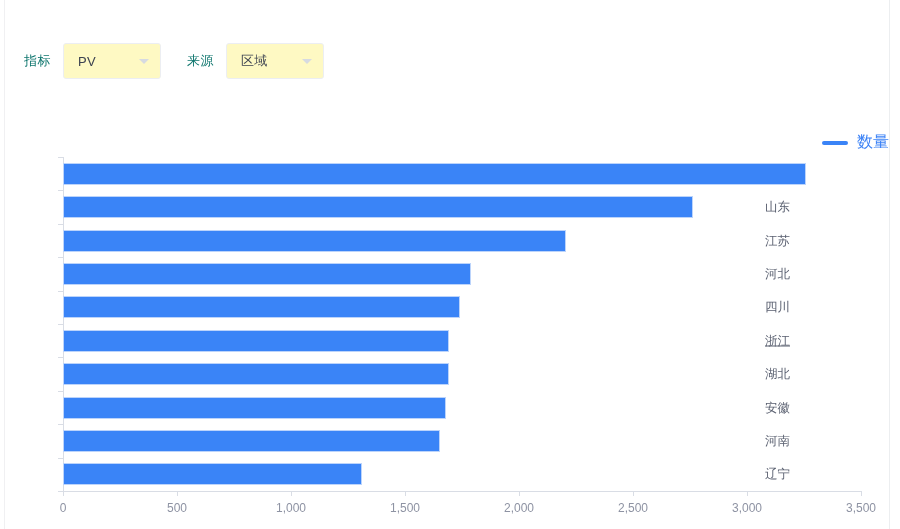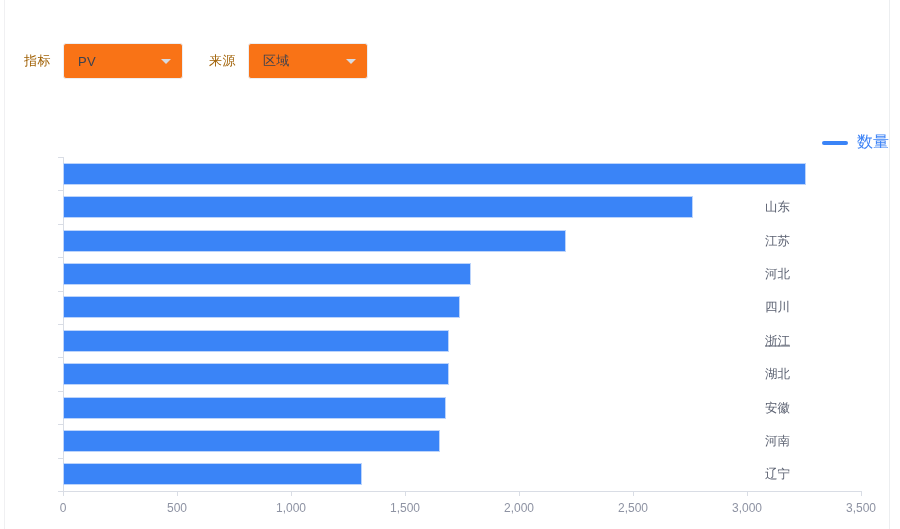--- a/index.html
+++ b/index.html
@@ -46,32 +46,32 @@
   .filter-bar {
     position: absolute;
     left: 24px;
     top: 43px;
     display: flex;
     align-items: center;
     height: 36px;
   }
   .filter-label {
     font-size: 13px;
-    color: #a16207;
+    color: #0f766e;
     letter-spacing: .5px;
     margin-right: 12px;
     white-space: nowrap;
   }
   .select {
     position: relative;
-    width: 120px;
+    width: 98px;
     height: 36px;
     border: 1px solid #eceef2;
     border-radius: 3px;
-    background: #f97316;
+    background: #fef9c3;
     display: flex;
     align-items: center;
     box-sizing: border-box;
     margin-right: 26px;
   }
   .select:last-of-type { margin-right: 0; }
   .select-value {
     font-size: 13px;
     color: #3c4250;
     padding-left: 14px;

